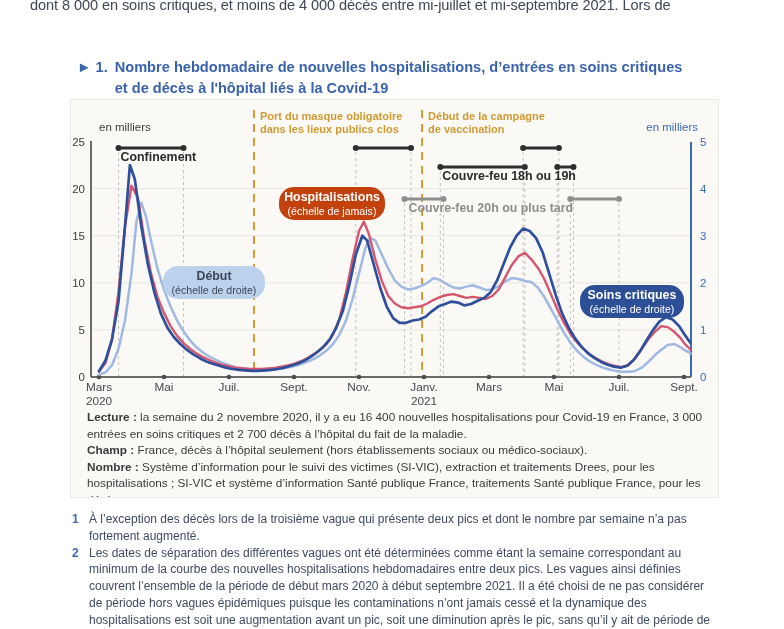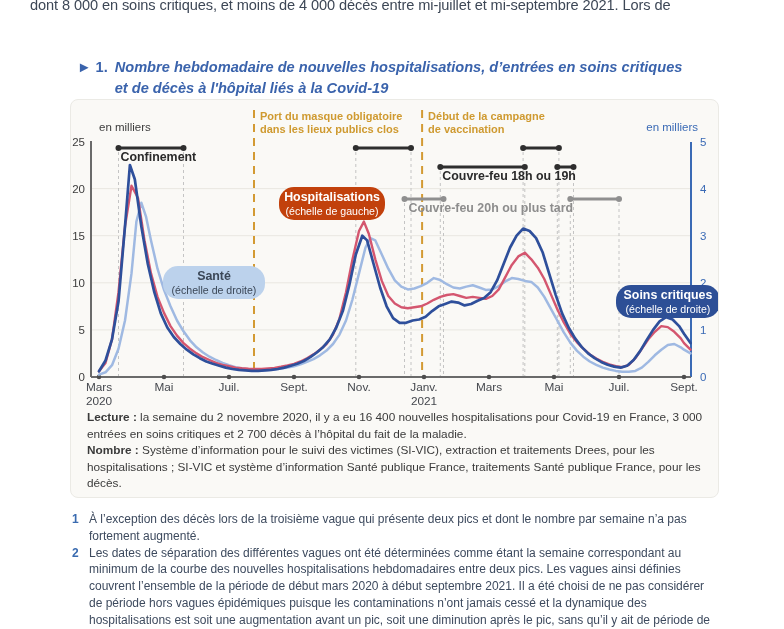--- a/index.html
+++ b/index.html
@@ -3,31 +3,31 @@
 <meta charset="utf-8">
 <style>
   html,body{margin:0;padding:0;background:#ffffff;}
   body{width:784px;height:629px;overflow:hidden;position:relative;
        font-family:"Liberation Sans", sans-serif;}
   .body-text{position:absolute;top:-6px;left:30px;width:740px;
              font-size:14.6px;line-height:22px;color:#3d4756;letter-spacing:-0.1px;}
   .fig-title{position:absolute;top:57px;left:77px;width:610px;display:flex;gap:7px;
              font-size:14.6px;font-weight:bold;color:#3a63ac;line-height:20.5px;}
   .fig-title .head{white-space:nowrap;}
-  .fig-title .txt{width:575px;font-style:italic;}
+  .fig-title .txt{width:575px;}
   .panel{position:absolute;left:70px;top:99px;width:649px;height:399px;
-         background:#faf9f6;border:1px solid #ebeae5;border-radius:8px;
+         background:#faf9f6;border:1px solid #ebeae5;border-radius:0;
          box-sizing:border-box;overflow:hidden;}
   .chart-wrap{position:absolute;left:0;top:0;width:649px;height:310px;}
   .badge{position:absolute;text-align:center;border-radius:15px;padding:3px 2px;line-height:1.18;}
   .badge .b1{font-size:12.4px;font-weight:bold;}
   .badge .b2{font-size:10.6px;}
   .badge-hosp{left:208px;top:87px;width:102px;background:#c2410c;color:#ffffff;}
   .badge-deces{left:92px;top:166px;width:98px;background:#bcd2ec;color:#3b4757;}
-  .badge-soins{left:509px;top:185px;width:100px;background:#2d4f96;color:#ffffff;margin-left:36px;}
+  .badge-soins{left:509px;top:185px;width:100px;background:#2d4f96;color:#ffffff;}
   .notes{position:absolute;left:16px;top:309px;width:618px;
          font-size:11.8px;line-height:16.5px;color:#3a3a3a;}
   .notes p{margin:0;}
   .footnotes{position:absolute;left:72px;top:511px;width:644px;
              font-size:12px;line-height:16.8px;color:#3d4a5e;}
   .fn{display:flex;gap:7px;margin:0 0 0 0;}
   .fn .num{font-weight:bold;color:#3a6bb0;min-width:10px;}
   svg text{font-family:"Liberation Sans", sans-serif;}
 </style>
 </head>
@@ -161,33 +161,34 @@
           <polyline points="28.0,271.3 34.5,262.9 41.0,239.3 47.5,192.2 54.0,126.3 60.5,85.8 67.0,98.0 73.5,140.4 80.0,173.4 86.5,196.9 93.0,212.9 99.5,226.1 106.0,235.6 112.5,243.1 119.0,248.7 125.5,253.4 132.0,257.2 138.5,260.0 145.0,262.9 151.5,264.8 158.0,266.2 164.5,267.6 171.0,268.3 177.5,268.8 184.0,269.0 190.5,269.0 197.0,268.5 203.5,267.9 210.0,266.8 216.5,265.5 223.0,263.8 229.5,261.5 236.0,258.2 242.5,254.4 249.0,249.7 255.5,244.0 262.0,234.6 268.5,218.6 275.0,192.2 281.5,159.3 288.0,131.0 292.9,121.6 297.8,133.8 304.3,159.3 310.8,180.9 317.3,196.0 323.8,203.5 330.3,207.3 336.8,208.2 343.3,207.3 349.8,206.3 356.3,203.5 362.8,199.8 369.3,196.9 375.8,195.0 382.3,194.1 388.8,196.0 395.3,197.9 401.8,196.9 408.3,197.9 414.8,198.8 421.3,196.0 427.8,189.4 434.3,177.1 440.8,164.9 447.3,156.4 453.8,152.7 460.3,159.3 466.8,167.7 473.3,179.0 479.8,194.1 486.3,209.2 492.8,222.4 499.3,233.7 505.8,242.1 512.3,248.7 518.8,254.4 525.3,258.6 531.8,261.9 538.3,264.3 544.8,266.2 551.3,267.1 557.8,264.8 564.3,258.2 570.8,248.7 577.3,239.3 583.8,231.8 590.3,226.1 596.8,227.1 603.3,231.8 609.8,238.4 613.0,243.1 619.5,249.7" fill="none" stroke="#d4566f" stroke-width="2.4" stroke-linejoin="round" stroke-linecap="round"></polyline>
         </g>
         <g>
           <polyline points="28.0,271.3 34.5,260.5 41.0,239.3 47.5,201.6 54.0,126.3 58.9,65.0 63.8,79.2 70.3,126.3 76.8,164.0 83.3,192.2 89.8,213.4 96.3,227.5 102.8,237.0 109.3,244.0 115.8,249.7 122.3,254.4 128.8,258.2 135.3,261.5 141.8,263.8 148.3,265.7 154.8,267.6 161.3,269.0 167.8,269.9 174.3,270.4 180.8,270.9 187.3,270.9 193.8,270.4 200.3,269.9 206.8,269.0 213.3,267.6 219.8,265.7 226.3,263.8 232.8,261.0 239.3,257.2 245.8,252.5 252.3,246.9 258.8,239.3 265.3,227.5 271.8,211.1 278.3,185.2 284.8,154.5 291.3,135.7 296.1,140.4 302.6,164.0 309.1,187.5 315.6,206.3 322.1,218.1 328.6,222.8 335.1,222.8 341.6,220.5 348.1,219.5 354.6,216.7 361.1,211.1 367.6,206.3 374.1,204.0 380.6,201.6 387.1,202.6 393.6,205.4 400.1,204.0 406.6,200.7 413.1,197.9 419.6,192.2 426.1,180.4 432.6,164.0 439.1,147.5 445.6,135.7 452.1,128.6 458.6,131.0 465.1,138.1 471.6,152.2 478.1,173.4 484.6,194.6 491.1,213.4 497.6,227.5 504.1,238.4 510.6,246.9 517.1,253.4 523.6,258.2 530.1,261.9 536.6,264.8 543.1,266.6 549.6,267.6 556.1,265.7 562.6,260.0 569.1,251.1 575.6,240.3 582.1,229.9 588.6,221.4 595.1,217.2 601.6,219.5 608.1,226.1 613.0,233.7 619.5,243.1" fill="none" stroke="#2e4f9b" stroke-width="2.7" stroke-linejoin="round" stroke-linecap="round"></polyline>
         </g>
       </svg>
   </div>
 
   <div class="badge badge-hosp">
     <div class="b1">Hospitalisations</div>
-    <div class="b2">(échelle de gauche)</div>
+    <div class="b2">(échelle de jamais)</div>
   </div>
   <div class="badge badge-deces">
-    <div class="b1">Santé</div>
+    <div class="b1">Début</div>
     <div class="b2">(échelle de droite)</div>
   </div>
   <div class="badge badge-soins">
     <div class="b1">Soins critiques</div>
     <div class="b2">(échelle de droite)</div>
   </div>
 
   <div class="notes">
     <p><b>Lecture :</b> <span>la semaine du 2 novembre 2020, il y a eu 16 400 nouvelles hospitalisations pour Covid-19 en France, 3 000 entrées en soins critiques et 2 700 décès à l’hôpital du fait de la maladie.</span></p>
+    <p><b>Champ :</b> <span>France, décès à l’hôpital seulement (hors établissements sociaux ou médico-sociaux).</span></p>
     <p><b>Nombre :</b> <span>Système d’information pour le suivi des victimes (SI-VIC), extraction et traitements Drees, pour les hospitalisations ; SI-VIC et système d’information Santé publique France, traitements Santé publique France, pour les décès.</span></p>
   </div>
 </div>
 
 <div class="footnotes">
   <div class="fn">
     <span class="num">1</span>
     <span>À l’exception des décès lors de la troisième vague qui présente deux pics et dont le nombre par semaine n’a pas fortement augmenté.</span>
   </div>
   <div class="fn">

